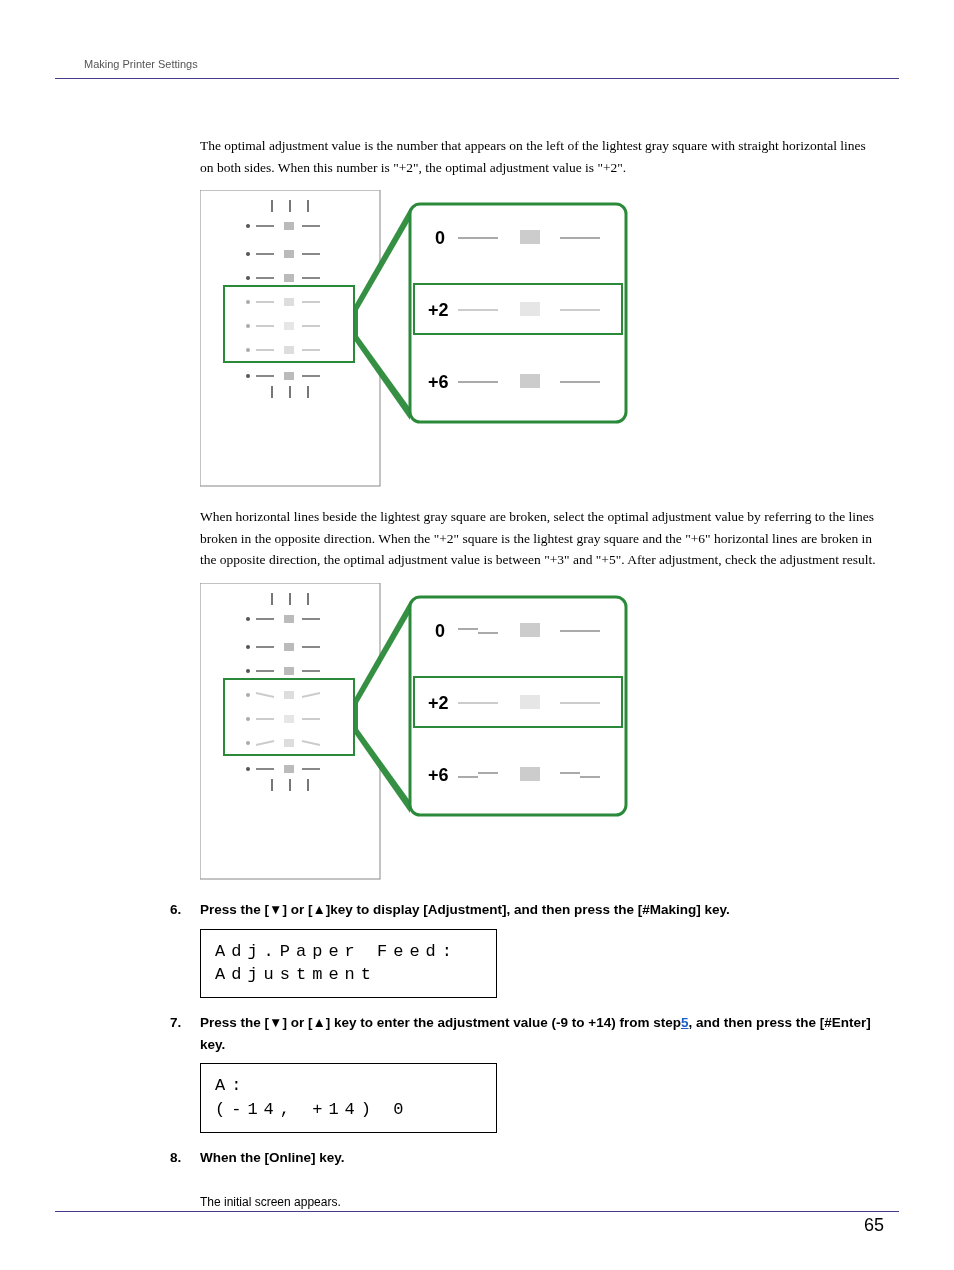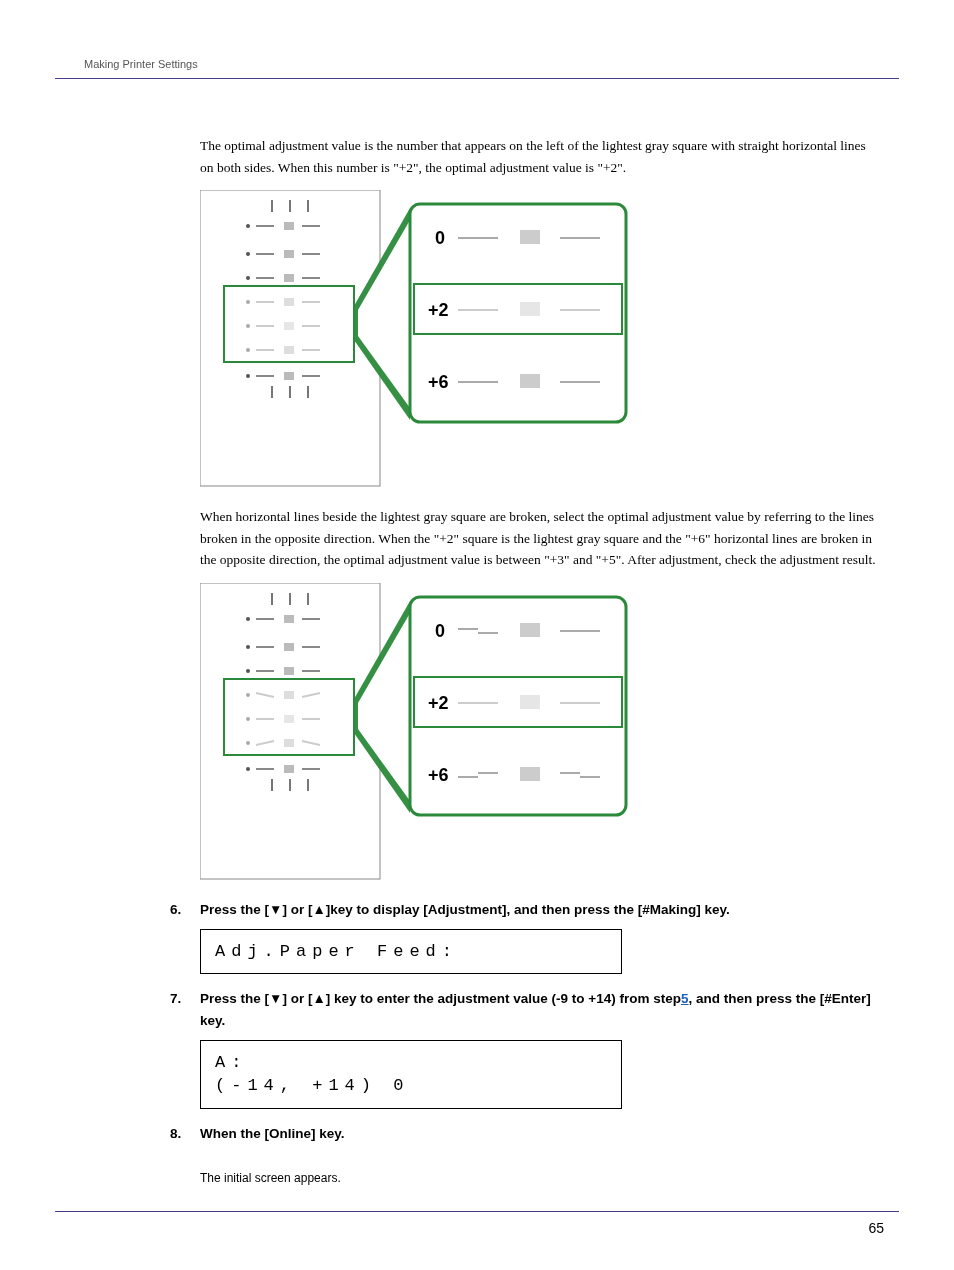--- a/index.html
+++ b/index.html
@@ -46,37 +46,37 @@
   .step { display:flex; margin-top: 10px; margin-bottom:4px;}
   .step-num { font-weight:bold; width:30px; margin-left:-30px; font-size:13.5px;}
   .step-text { font-weight:bold; font-size:13.5px; flex:1; }
   .step-link { color:#1a5fc9; text-decoration:underline; }
   .lcd {
     border:1px solid #000;
     padding:10px 14px;
     font-family:"Courier New", monospace;
     font-size:17px;
     letter-spacing:6px;
-    width:422px;
+    width:297px;
     margin:8px 0 14px 0;
     line-height:1.4;
   }
   .substep { margin-top:24px; font-size:12px; }
   .footer-line {
     position:absolute;
     bottom:58px;
     left:55px;
     right:55px;
     border-top:1px solid #4b3a8c;
   }
   .page-num {
     position:absolute;
     bottom:34px;
     right:70px;
-    font-size:14px;
+    font-size:18px;
   }
 </style>
 </head>
 <body>
 
 <div class="page">
   <div class="running-head">Making Printer Settings</div>
   <div class="header-line"></div>
 
   <div class="content">
@@ -261,20 +261,21 @@
     </div>
 
     <div class="step">
       <div class="step-num">6.</div>
       <div class="step-text">
         <span>Press the [</span><span>▼</span><span>] or [</span><span>▲</span><span>]key to display [Adjustment], and then press the [#Making] key.</span>
       </div>
     </div>
     <div class="lcd">
       <div>Adj.Paper Feed:</div>
+      <div>Adjustment</div>
     </div>
 
     <div class="step">
       <div class="step-num">7.</div>
       <div class="step-text">
         <span>Press the [</span><span>▼</span><span>] or [</span><span>▲</span><span>] key to enter the adjustment value (-9 to +14) from step</span><a href="#" class="step-link">5</a><span>, and then press the [#Enter] key.</span>
       </div>
     </div>
     <div class="lcd">
       <div>A:</div>

